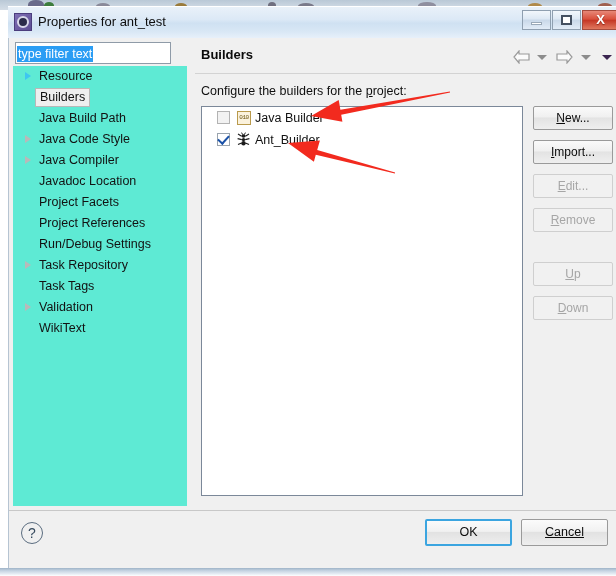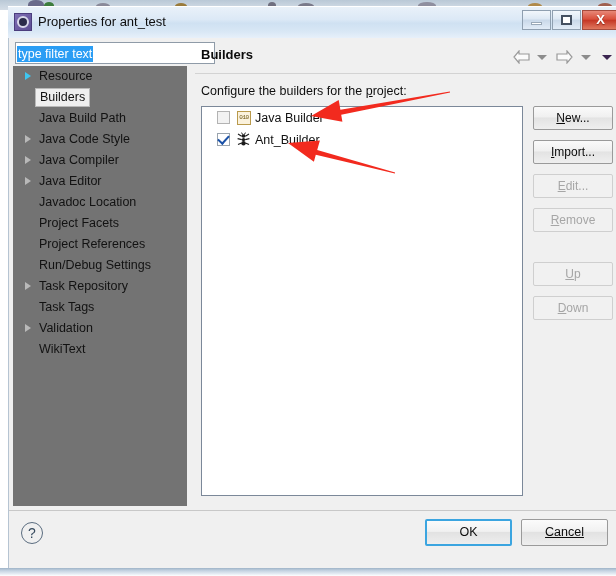--- a/index.html
+++ b/index.html
@@ -134,41 +134,41 @@
   
   #left-pane {
     position: absolute;
     left: 4px; top: 2px;
     width: 174px;
     height: 466px;
   }
   #filter-box {
     position: absolute;
     left: 2px; top: 2px;
-    width: 200px; height: 22px;
+    width: 156px; height: 22px;
     background: #ffffff;
     border: 1px solid #8f9ba8;
     box-sizing: border-box;
   }
   #filter-text {
     position: absolute;
     left: 1px; top: 3px;
     padding: 0 1px;
     background: #2a9df4;
     color: #ffffff;
     font-size: 12.5px;
     line-height: 16px;
     white-space: nowrap;
   }
   #tree {
     position: absolute;
     left: 0; top: 26px;
     width: 174px;
     height: 440px;
-    background: #737373;
+    background: #5eead4;
     border: none;
   }
   .tree-item {
     position: relative;
     height: 21px;
     line-height: 21px;
     white-space: nowrap;
     font-size: 12.5px;
     color: #121212;
   }
@@ -441,24 +441,20 @@
           <div class="tree-item">
             <span class="label">Java Build Path</span>
           </div>
           <div class="tree-item">
             <span class="twisty"></span>
             <span class="label">Java Code Style</span>
           </div>
           <div class="tree-item">
             <span class="twisty"></span>
             <span class="label">Java Compiler</span>
-          </div>
-          <div class="tree-item">
-            <span class="twisty"></span>
-            <span class="label">Java Editor</span>
           </div>
           <div class="tree-item">
             <span class="label">Javadoc Location</span>
           </div>
           <div class="tree-item">
             <span class="label">Project Facets</span>
           </div>
           <div class="tree-item">
             <span class="label">Project References</span>
           </div>

